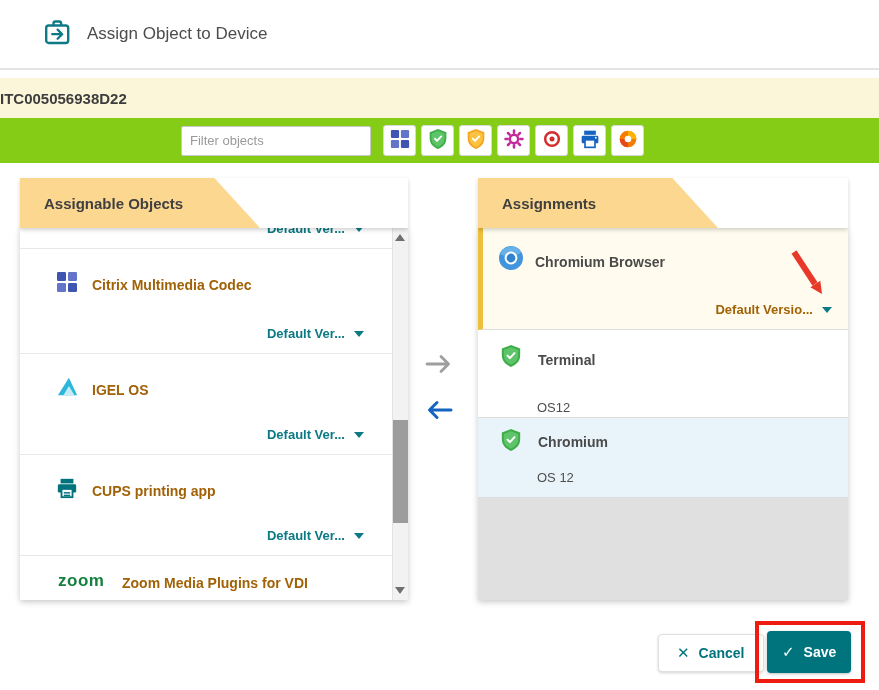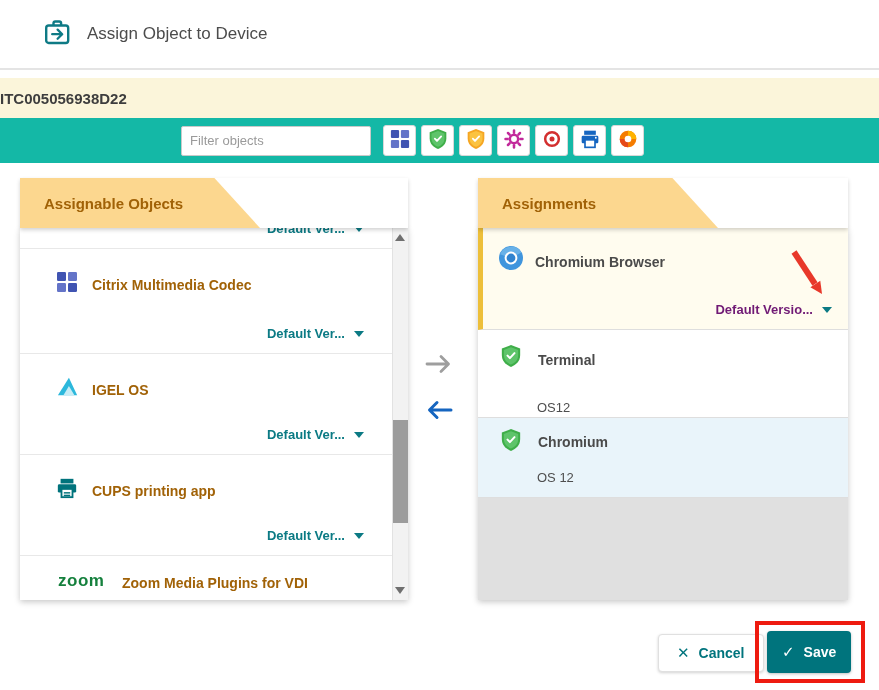--- a/index.html
+++ b/index.html
@@ -11,39 +11,39 @@
               border-bottom:2px solid #e4e4e4;display:flex;align-items:center;gap:15px;
               padding-left:44px;box-sizing:border-box;}
   .app-title{font-size:17px;color:#4c4c4c;}
 
   
   .device-bar{position:absolute;left:0;top:78px;width:879px;height:40px;background:#fbf5da;
               display:flex;align-items:center;box-sizing:border-box;
               font-size:15px;font-weight:bold;color:#3d3d3d;}
 
   
-  .toolbar{position:absolute;left:0;top:118px;width:879px;height:45px;background:#14b8a6;
+  .toolbar{position:absolute;left:0;top:118px;width:879px;height:45px;background:#84cc16;
            display:flex;align-items:center;padding-left:181px;box-sizing:border-box;}
   .filter-input{width:172px;height:28px;border:1px solid #c9c9c9;border-radius:2px;
                 padding:0 8px;font-size:13px;color:#444;background:#fff;outline:none;
                 margin-right:12px;font-family:inherit;}
   .filter-input::placeholder{color:#9a9a9a;}
   .filter-icons{display:flex;gap:5px;}
   .icon-btn{width:33px;height:31px;background:#fff;border:1px solid #d8d8d8;border-radius:3px;
             display:flex;align-items:center;justify-content:center;cursor:pointer;box-sizing:border-box;}
 
   
   .panel{position:absolute;top:178px;height:422px;}
   .panel-left{left:20px;width:388px;}
   .panel-right{left:478px;width:370px;}
   .panel-header{position:absolute;left:0;top:0;right:0;height:50px;background:#fff;
                 box-shadow:0 2px 4px rgba(0,0,0,0.18);z-index:2;}
   .panel-tab{position:absolute;left:0;top:0;bottom:0;width:240px;background:#fcd78f;
              clip-path:polygon(0 0,81% 0,100% 100%,0 100%);display:flex;align-items:center;
-             padding-left:24px;box-sizing:border-box;font-size:15px;font-weight:bold;color:#a16207;}
+             padding-left:24px;box-sizing:border-box;font-size:15px;font-weight:bold;color:#404040;}
   .panel-body{position:absolute;left:0;top:50px;right:0;bottom:0;background:#fff;
               box-shadow:0 2px 6px rgba(0,0,0,0.22);overflow:hidden;}
   .panel-right .panel-body{background:#e0e0e0;}
 
   
   .obj-list{position:absolute;left:0;top:0;right:16px;bottom:0;overflow:hidden;}
   .obj-row{position:relative;border-bottom:1px solid #e8e8e8;background:#fff;}
   .row-partial{height:20px;overflow:hidden;}
   .row-h104{height:104px;} .row-h100{height:100px;} .row-h60{height:60px;border-bottom:none;}
   .obj-icon{position:absolute;left:36px;top:22px;}
@@ -70,21 +70,21 @@
   .transfer-left{position:absolute;left:424px;top:399px;cursor:pointer;}
 
   
   .assign-row{position:relative;border-bottom:1px solid #dedede;box-sizing:border-box;}
   .assign-row1{height:102px;background:#fffcef;border-left:5px solid #edbf3a;}
   .assign-row2{height:88px;background:#fff;}
   .assign-row3{height:80px;background:#e9f4fa;}
   .assign-icon1{position:absolute;left:15px;top:17px;}
   .assign-name1{position:absolute;left:52px;top:26px;font-size:14px;font-weight:bold;}
   .assign-version{position:absolute;right:16px;bottom:12px;display:flex;align-items:center;gap:9px;
-                  color:#701a75;font-size:13px;font-weight:bold;cursor:pointer;}
+                  color:#a16207;font-size:13px;font-weight:bold;cursor:pointer;}
   .assign-icon2{position:absolute;left:22px;top:14px;}
   .assign-name2{position:absolute;left:60px;top:22px;font-size:14px;font-weight:bold;}
   .assign-os2{position:absolute;left:59px;bottom:2px;font-size:13px;color:#4e4e4e;}
   .assign-icon3{position:absolute;left:22px;top:10px;}
   .assign-name3{position:absolute;left:60px;top:16px;font-size:14px;font-weight:bold;}
   .assign-os3{position:absolute;left:59px;bottom:12px;font-size:13px;color:#4e4e4e;margin-top:32px;}
 
   
   .red-arrow{position:absolute;left:786px;top:246px;z-index:6;pointer-events:none;}
   .red-box{position:absolute;left:755px;top:621px;width:110px;height:62px;border:4px solid #ee1b10;

